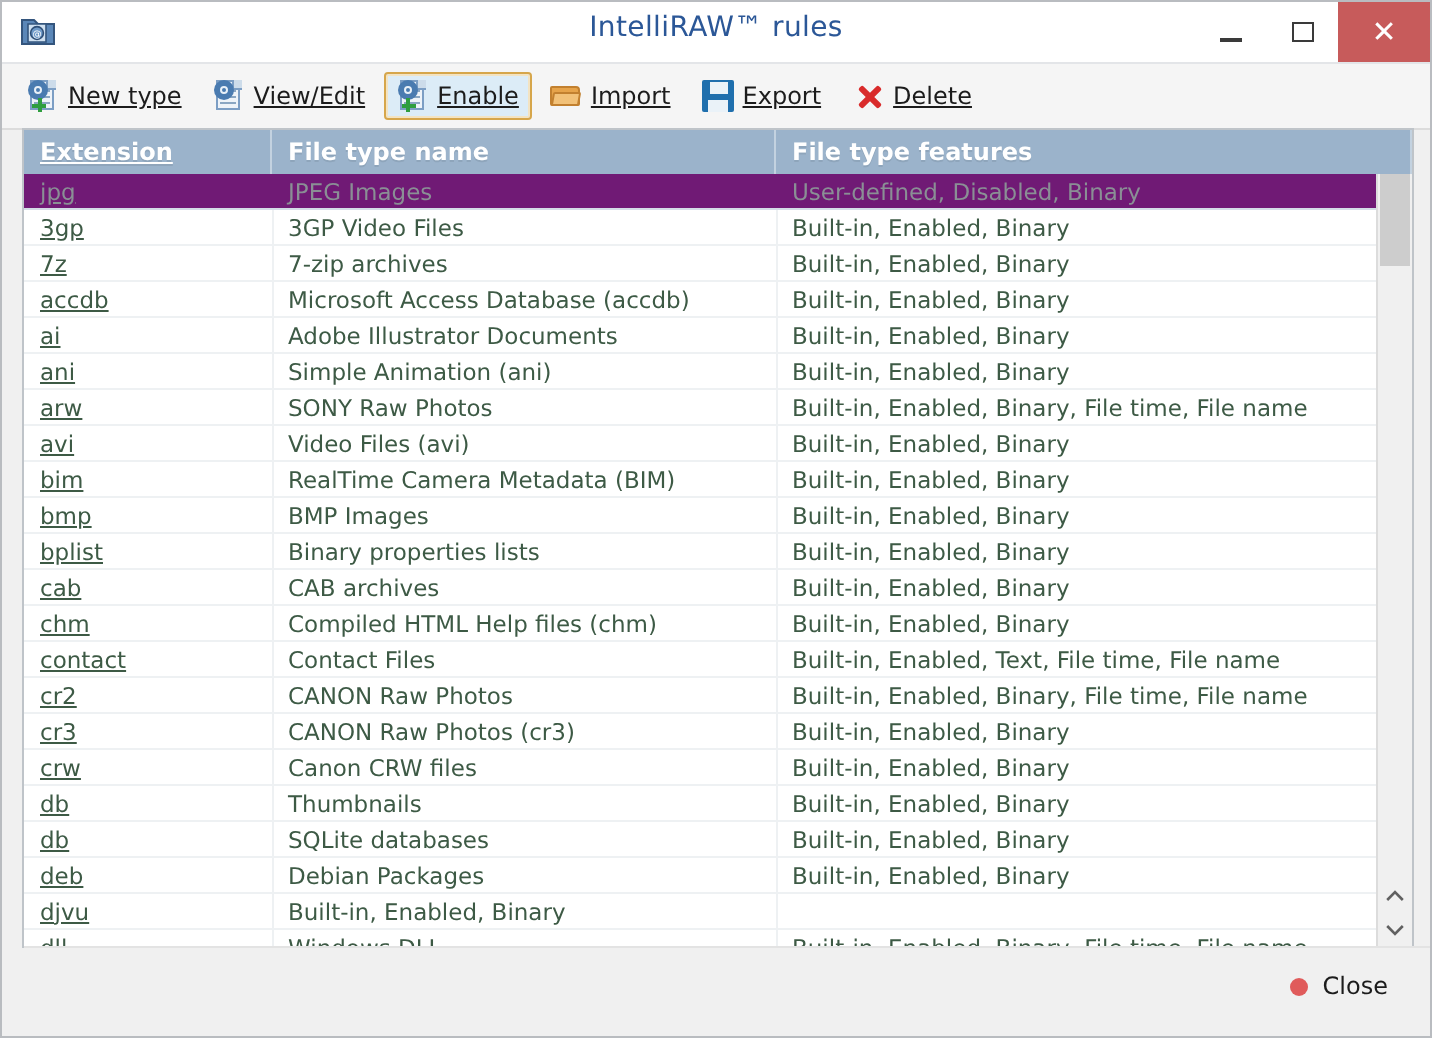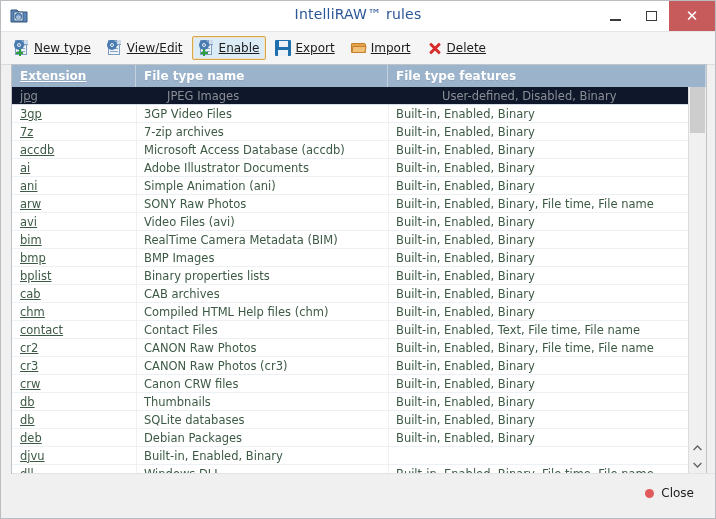--- a/index.html
+++ b/index.html
@@ -123,21 +123,21 @@
     text-shadow:0 1px 0 rgba(0,0,0,.08);
   }
   .c1{width:124px;flex:0 0 124px;text-decoration:underline;}
   .c2{width:252px;flex:0 0 252px;}
   .c3{flex:1 1 auto;}
   .gbody{position:absolute;left:0;top:22px;right:18px;bottom:0;overflow:hidden;}
   .grow{
     display:flex;height:18px;align-items:center;font-size:11.5px;color:#3d5a45;
     border-bottom:1px solid #eef1f3;box-sizing:border-box;
   }
-  .grow.sel{background:#0f172a;color:#8a8f95;border-bottom:1px solid #d4dde7;gap:23px;}
+  .grow.sel{background:#701a75;color:#8a8f95;border-bottom:1px solid #d4dde7;}
   .grow .gc{
     padding-left:8px;box-sizing:border-box;overflow:hidden;white-space:nowrap;
   }
   
   .colsep{position:absolute;top:22px;bottom:0;width:1px;background:#eef1f3;}
 
   
   .vscroll{
     position:absolute;right:0;top:22px;bottom:0;width:17px;
     background:#f0f0f0;border-left:1px solid #dcdcdc;
@@ -234,27 +234,27 @@
             <i></i>
             <i></i>
           </span>
         <i class="badge"></i>
           <i class="plus"></i>
       </span>
       <span>Enable</span>
     </div>
 
     <div class="tbtn">
+      <span class="tico ico-folder"></span>
+      <span>Import</span>
+    </div>
+
+    <div class="tbtn">
       <span class="tico ico-save"></span>
       <span>Export</span>
-    </div>
-
-    <div class="tbtn">
-      <span class="tico ico-folder"></span>
-      <span>Import</span>
     </div>
 
     <div class="tbtn">
       <span class="tico ico-x"></span>
       <span>Delete</span>
     </div>
   </div>
 
   <div class="gridwrap">
     <div class="ghead">

